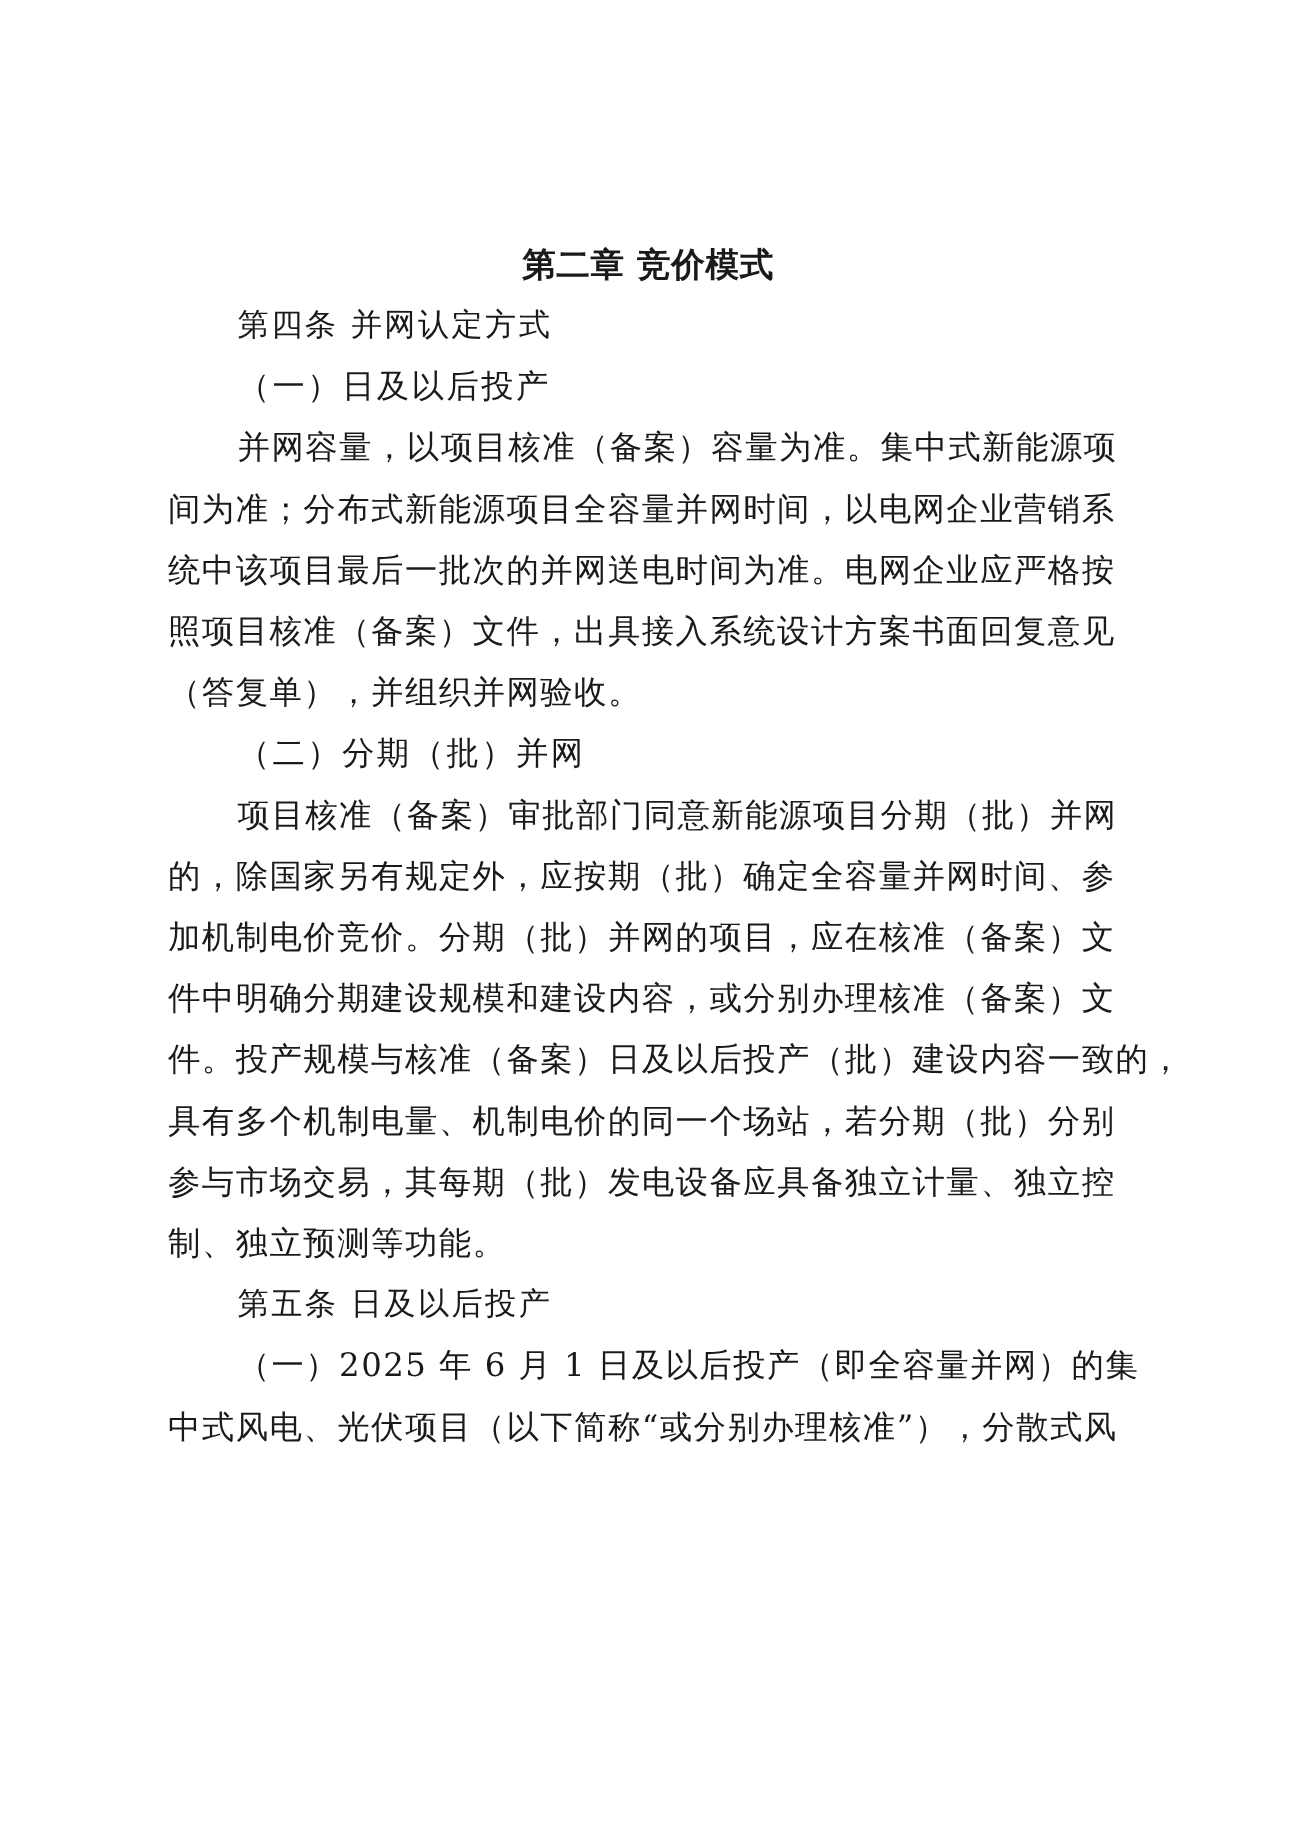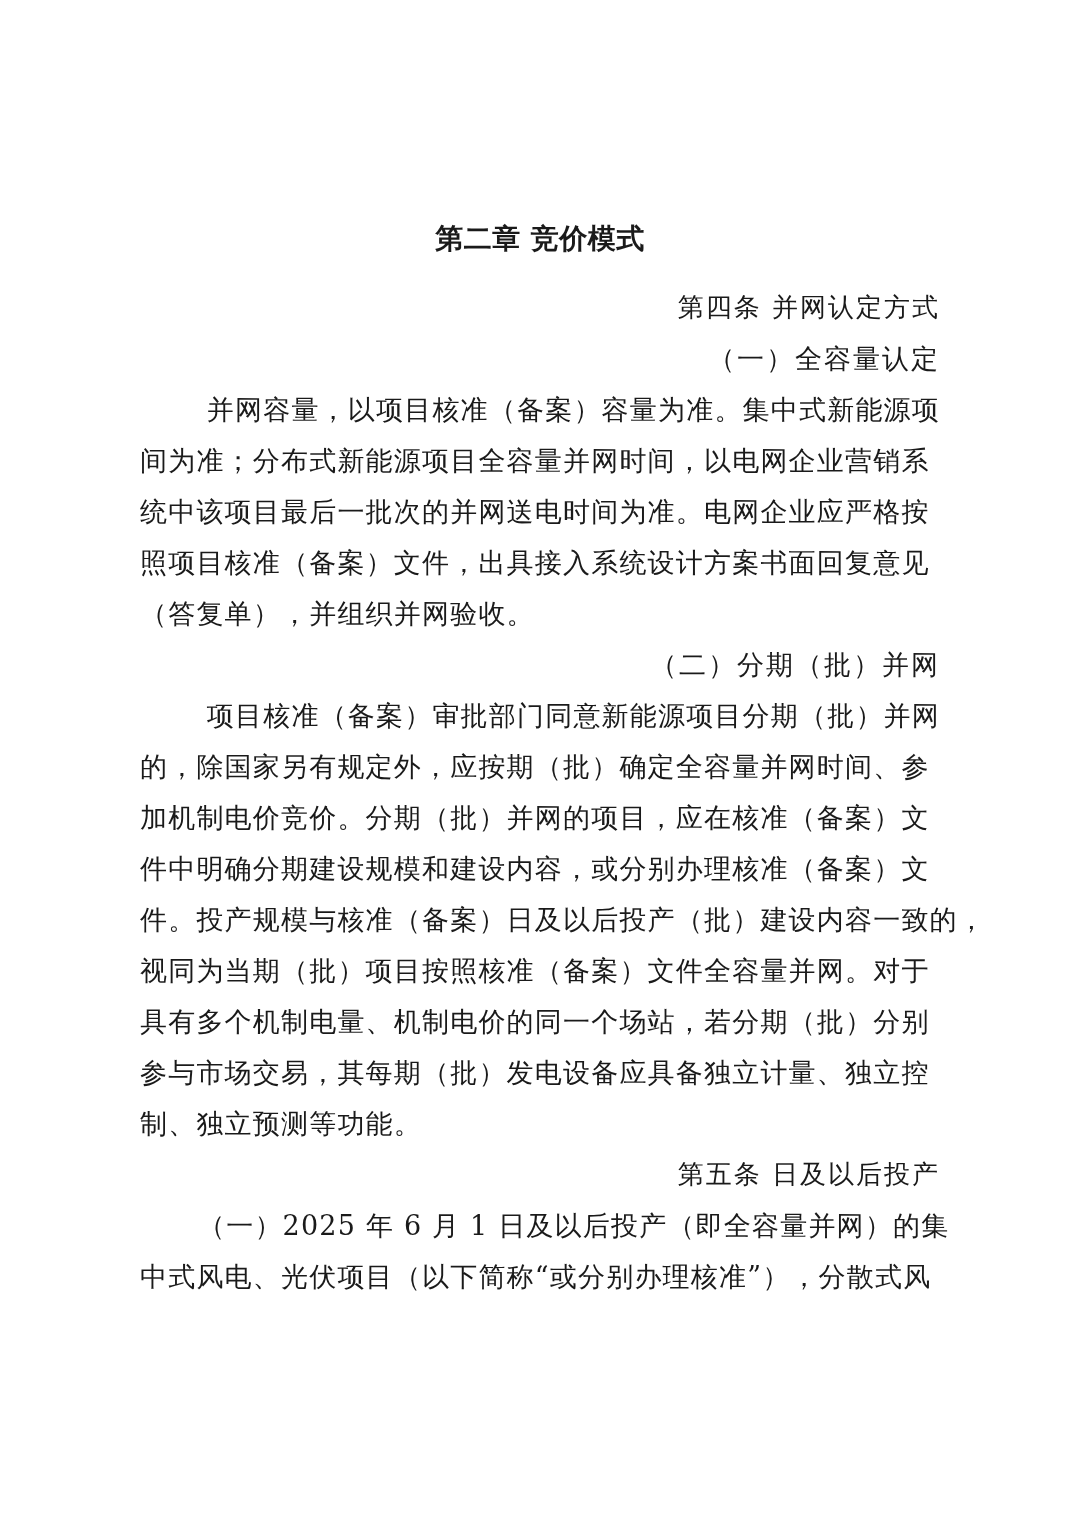--- a/index.html
+++ b/index.html
@@ -21,65 +21,64 @@
     top: 196px;
     width: 800px;
   }
   .chapter-title {
     text-align: center;
     font-family: "DejaVu Sans", "Liberation Sans", sans-serif;
     font-weight: bold;
     font-size: 28px;
     line-height: 50px;
     height: 50px;
-    margin: 18px;
+    margin: 0;
     letter-spacing: 0.5px;
   }
   .line {
     font-size: 27px;
     line-height: 51px;
     height: 51px;
     white-space: nowrap;
     overflow: visible;
     letter-spacing: 1.2px;
     margin: 0;
   }
-  .indent { padding-left: 58px; text-align: right; }
+  .indent { padding-left: 58px; }
   .article-heading {
     font-size: 26px;
     letter-spacing: 2px;
   }
   .sub-heading { letter-spacing: 2px; }
 </style>
 </head>
 <body>
 
 <div class="page">
   <h1 class="chapter-title">第二章 竞价模式</h1>
 
   <div>
     <p class="line indent article-heading">第四条 并网认定方式</p>
 
     <div>
-      <p class="line indent sub-heading">（一）全容量认定</p>
+      <p class="line indent sub-heading">（一）日及以后投产</p>
       <p class="line indent">并网容量，以项目核准（备案）容量为准。集中式新能源项</p>
       <p class="line">间为准；分布式新能源项目全容量并网时间，以电网企业营销系</p>
       <p class="line">统中该项目最后一批次的并网送电时间为准。电网企业应严格按</p>
       <p class="line">照项目核准（备案）文件，出具接入系统设计方案书面回复意见</p>
       <p class="line">（答复单），并组织并网验收。</p>
     </div>
 
     <div>
       <p class="line indent sub-heading">（二）分期（批）并网</p>
       <p class="line indent">项目核准（备案）审批部门同意新能源项目分期（批）并网</p>
       <p class="line">的，除国家另有规定外，应按期（批）确定全容量并网时间、参</p>
       <p class="line">加机制电价竞价。分期（批）并网的项目，应在核准（备案）文</p>
       <p class="line">件中明确分期建设规模和建设内容，或分别办理核准（备案）文</p>
       <p class="line">件。投产规模与核准（备案）日及以后投产（批）建设内容一致的，</p>
-      <p class="line">视同为当期（批）项目按照核准（备案）文件全容量并网。对于</p>
       <p class="line">具有多个机制电量、机制电价的同一个场站，若分期（批）分别</p>
       <p class="line">参与市场交易，其每期（批）发电设备应具备独立计量、独立控</p>
       <p class="line">制、独立预测等功能。</p>
     </div>
   </div>
 
   <div>
     <p class="line indent article-heading">第五条 日及以后投产</p>
     <p class="line indent">（一）2025 年 6 月 1 日及以后投产（即全容量并网）的集</p>
     <p class="line">中式风电、光伏项目（以下简称“或分别办理核准”），分散式风</p>

